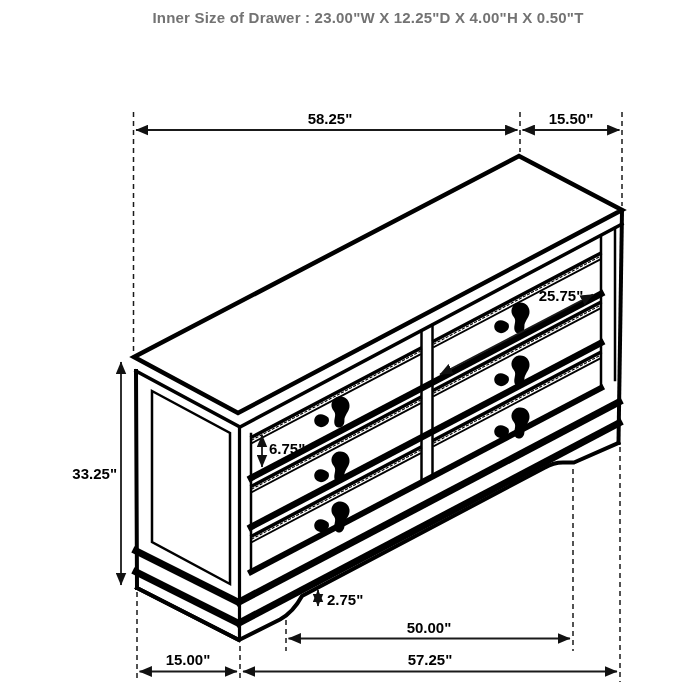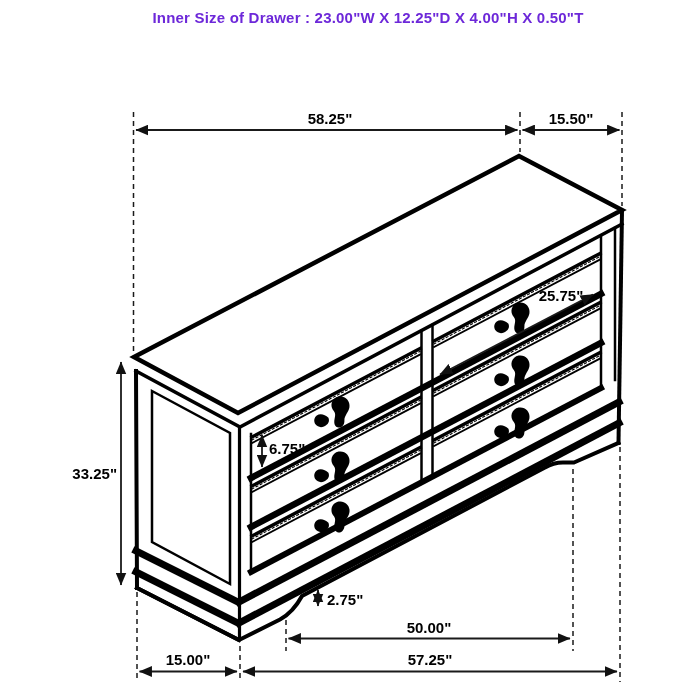--- a/index.html
+++ b/index.html
@@ -2,21 +2,21 @@
 <html><head>
 <meta charset="utf-8">
 <style>
   html,body{margin:0;padding:0;background:#ffffff;}
   .canvas{
     position:relative;width:700px;height:700px;background:#ffffff;overflow:hidden;
     font-family:"Liberation Sans", sans-serif;
   }
   .title{
     position:absolute;top:9px;left:0;width:100%;padding-left:36px;box-sizing:border-box;
-    text-align:center;font-size:15px;font-weight:bold;color:#6d28d9;letter-spacing:0.2px;
+    text-align:center;font-size:15px;font-weight:bold;color:#737373;letter-spacing:0.2px;
   }
   svg{position:absolute;top:0;left:0;}
   .ln{stroke:#000;fill:none;}
   .dim{stroke:#1a1a1a;stroke-width:1.8;fill:none;}
   .ext{stroke:#1a1a1a;stroke-width:1.5;fill:none;stroke-dasharray:5 4;}
   .dimtxt{font-family:"Liberation Sans",sans-serif;font-size:15px;font-weight:bold;fill:#000;}
 </style>
 </head>
 <body>
 

